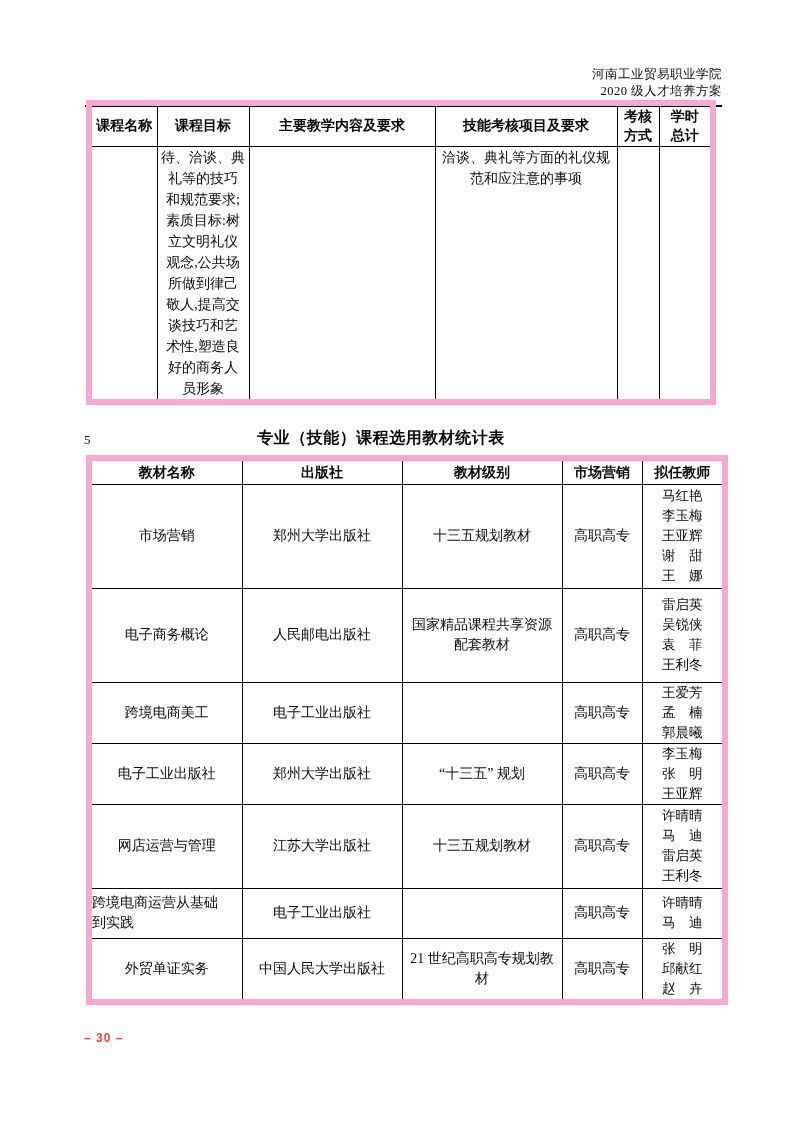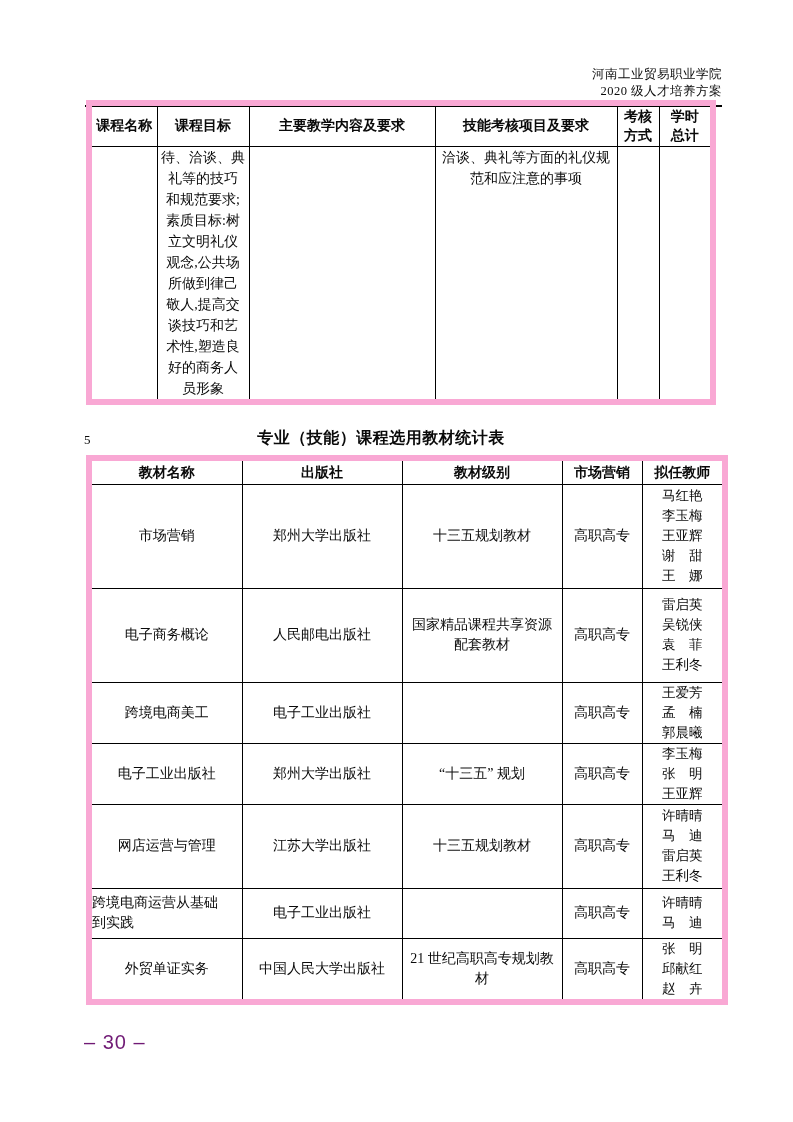--- a/index.html
+++ b/index.html
@@ -63,23 +63,24 @@
     text-align:center; vertical-align:middle;
     line-height:20px;
     margin-left:8px;
   }
   .materials-table td.cell-name-left { text-align:left; }
   .materials-table td.cell-teachers { font-size:13.5px; }
 
   
   .page-number {
     position:absolute; left:84px; top:1031px;
-    font-size:20px; color:#701a75;
+    font-size:12px; color:#ef4444;
     font-family:"Liberation Sans","DejaVu Sans",sans-serif;
     letter-spacing:1px;
+    font-weight:bold;
   }
 </style>
 </head>
 <body>
 
 <div class="page">
 
   <div class="doc-header">
     <span>河南工业贸易职业学院</span>
     <span>2020 级人才培养方案</span>

